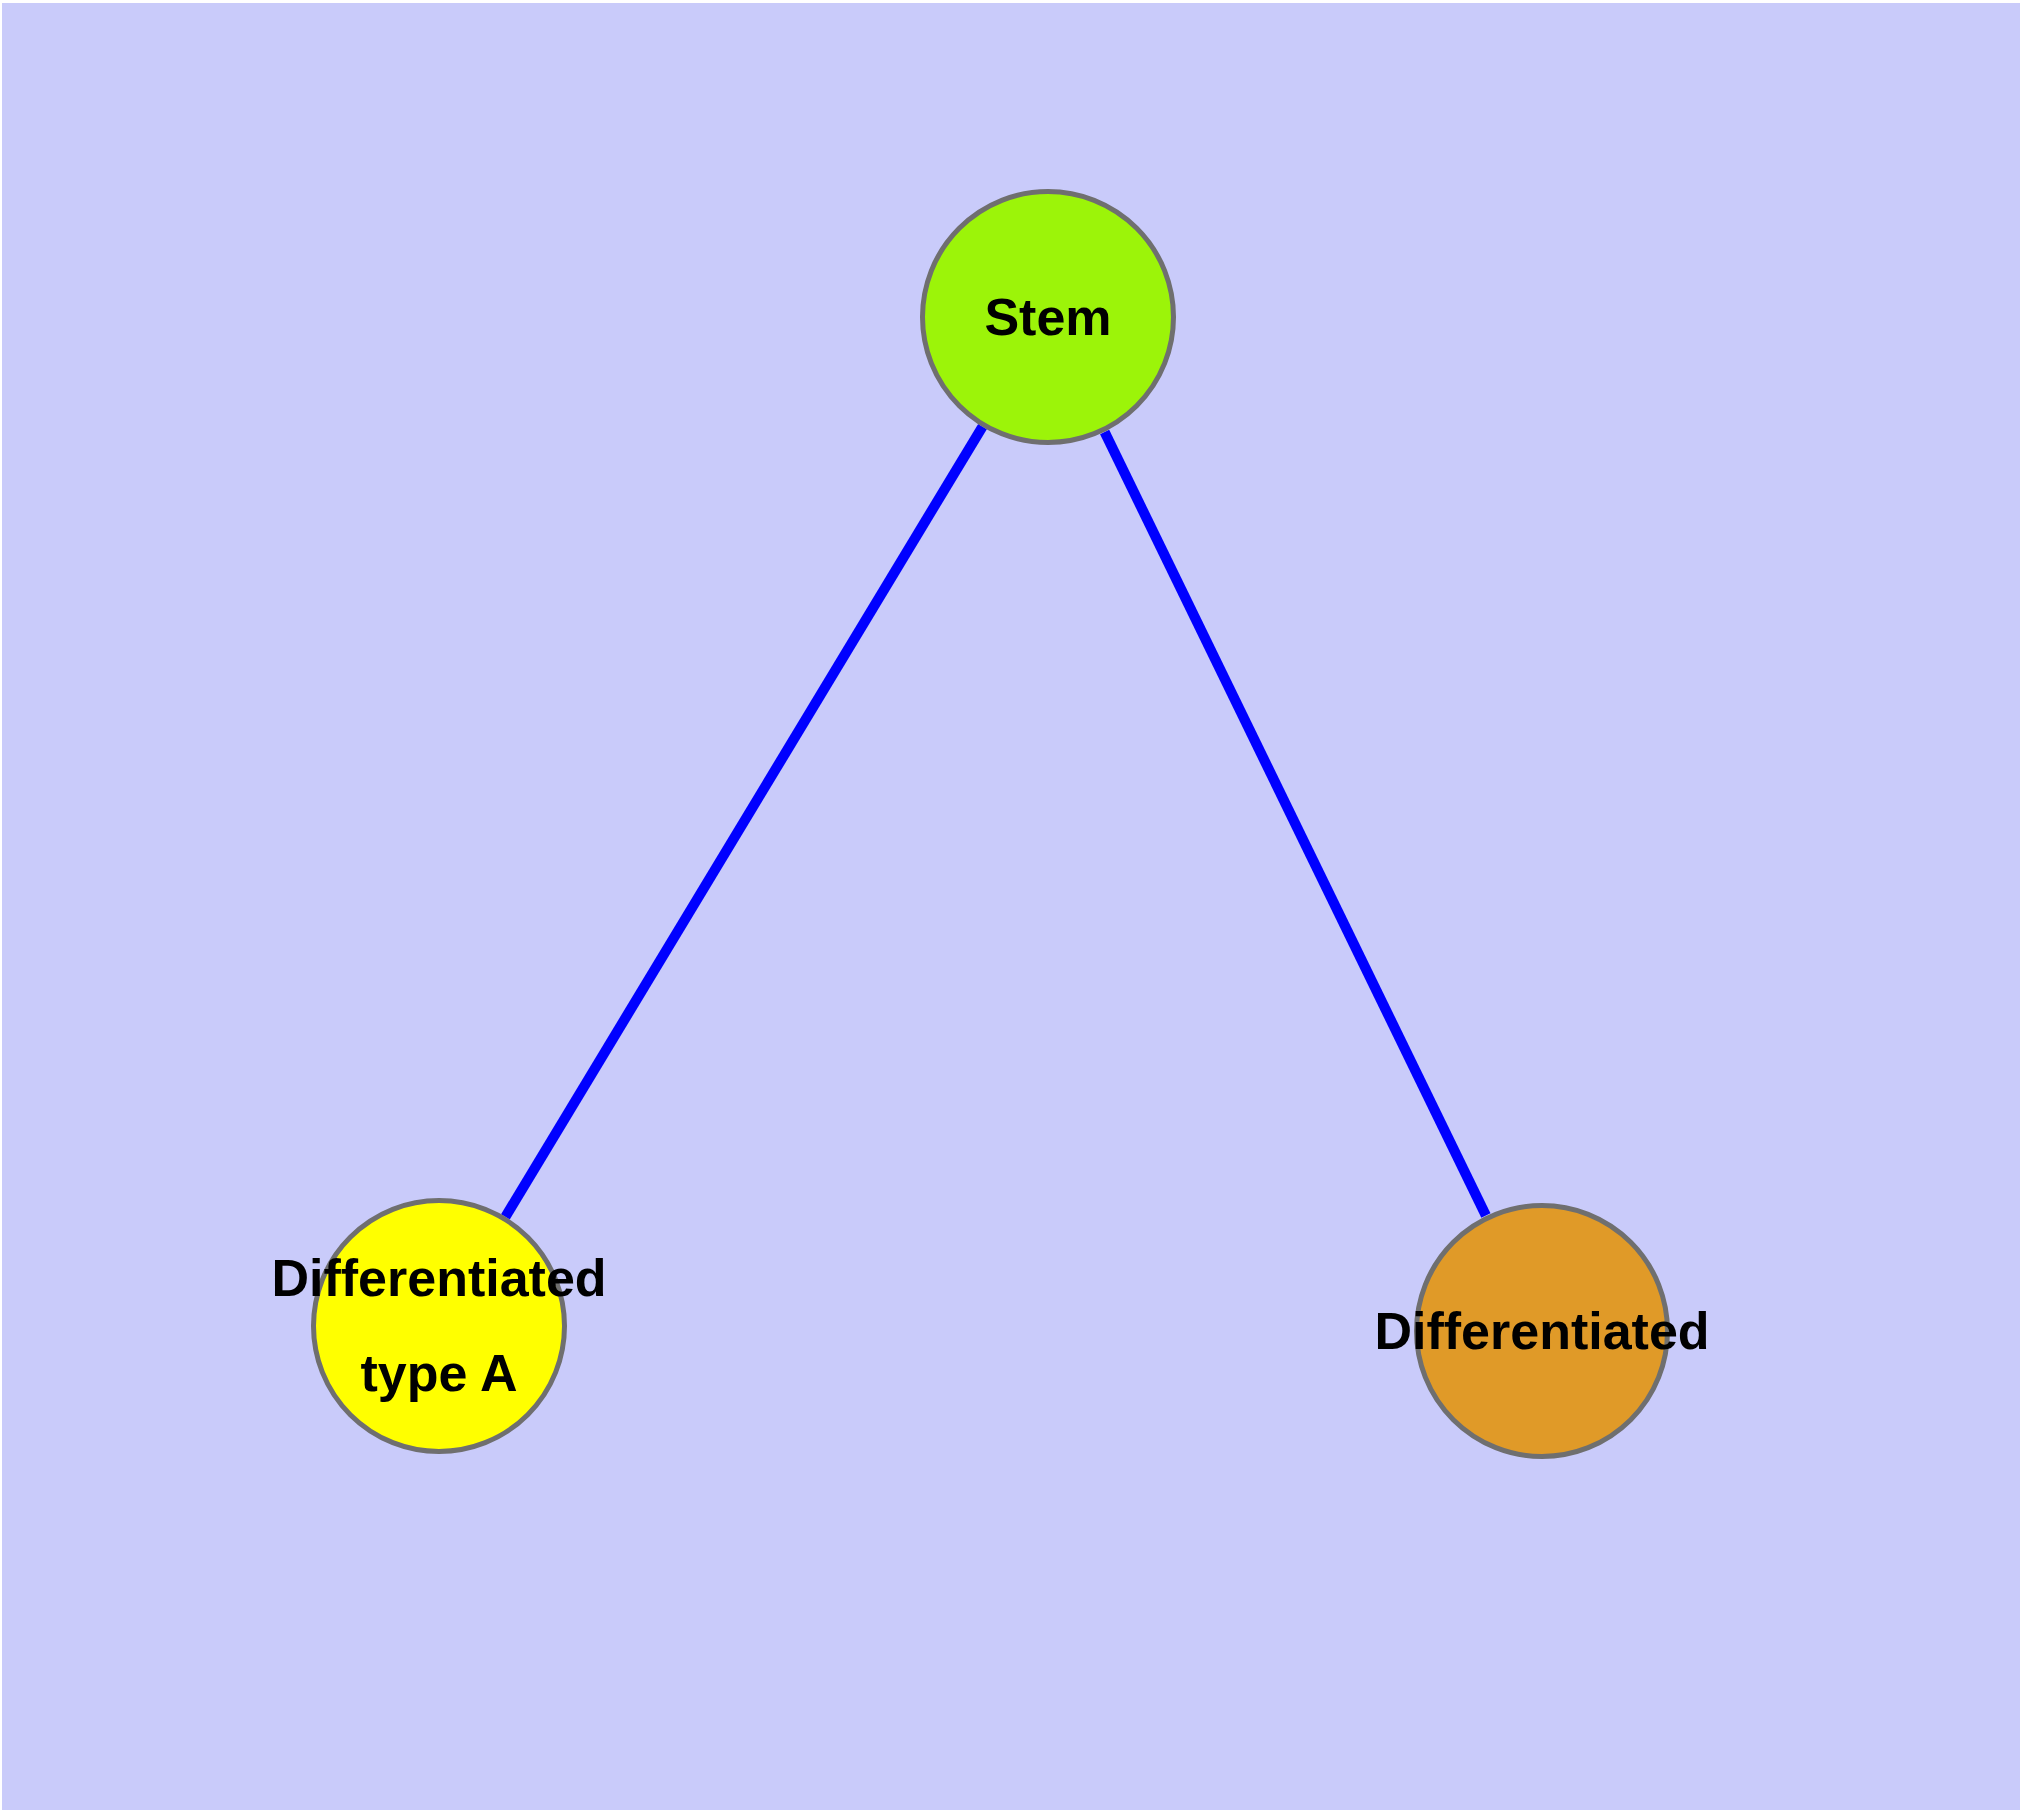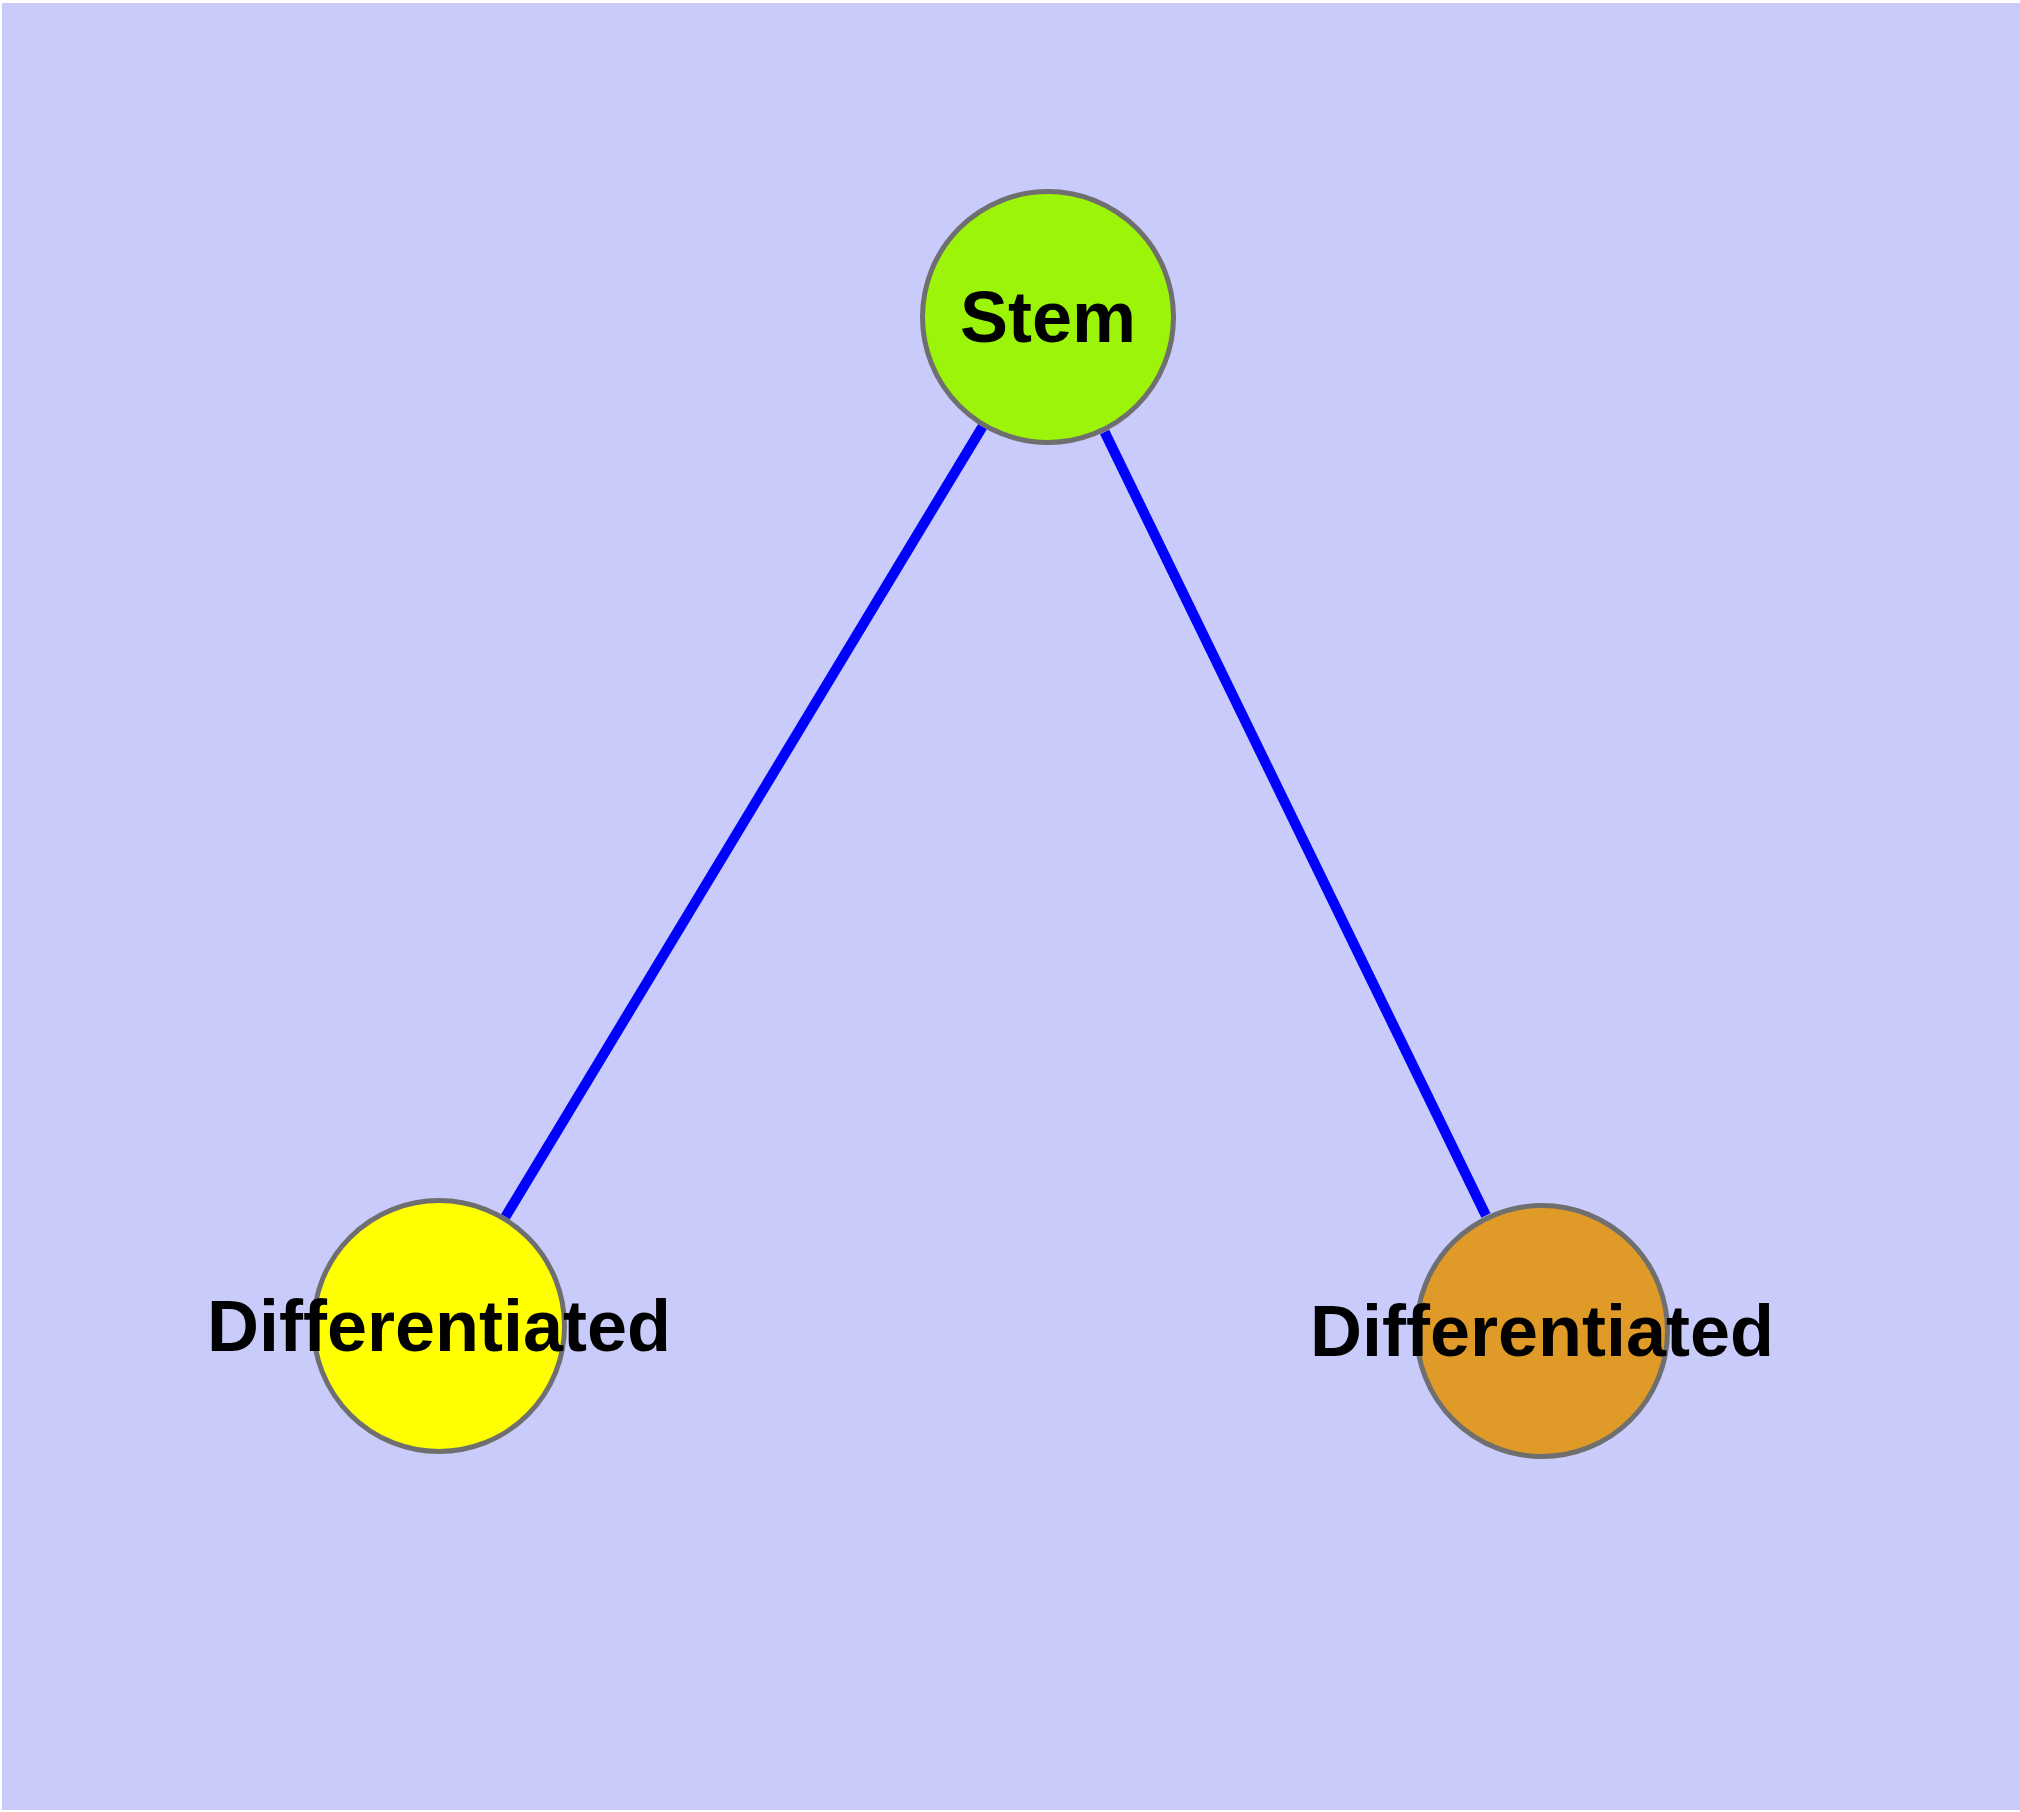--- a/index.html
+++ b/index.html
@@ -37,21 +37,21 @@
     border-radius: 50%;
     box-sizing: border-box;
     border: var(--node-border-width, 5.1px) solid var(--node-border-color, #6F6F6F);
     transform: translate(-50%, -50%);
   }
   .node-label {
     position: absolute;
     transform: translate(-50%, -50%);
     color: var(--label-color, #000000);
     font-weight: bold;
-    font-size: 72px;
+    font-size: 52px;
     line-height: 95px;
     text-align: center;
     white-space: nowrap;
     letter-spacing: 0px;
   }
   .node-label .line {
     display: block;
   }
 </style>
 </head>
@@ -68,18 +68,19 @@
 <div class="node" style="left: 1048px; top: 317px; width: 256px; height: 256px; background: rgb(156, 244, 9);"></div>
 <div class="node" style="left: 439px; top: 1326px; width: 256px; height: 256px; background: rgb(255, 255, 0);"></div>
 <div class="node" style="left: 1542px; top: 1331px; width: 256px; height: 256px; background: rgb(224, 154, 40);"></div>
 
 <div class="node-label" style="left: 1048px; top: 317px;">
   <span class="line">Stem</span>
 </div>
 
 <div class="node-label" style="left: 439px; top: 1326px;">
   <span class="line">Differentiated</span>
+  <span class="line">type A</span>
 </div>
 
 <div class="node-label" style="left: 1542px; top: 1331px;">
   <span class="line">Differentiated</span>
 </div>
 
 
 </body></html>

